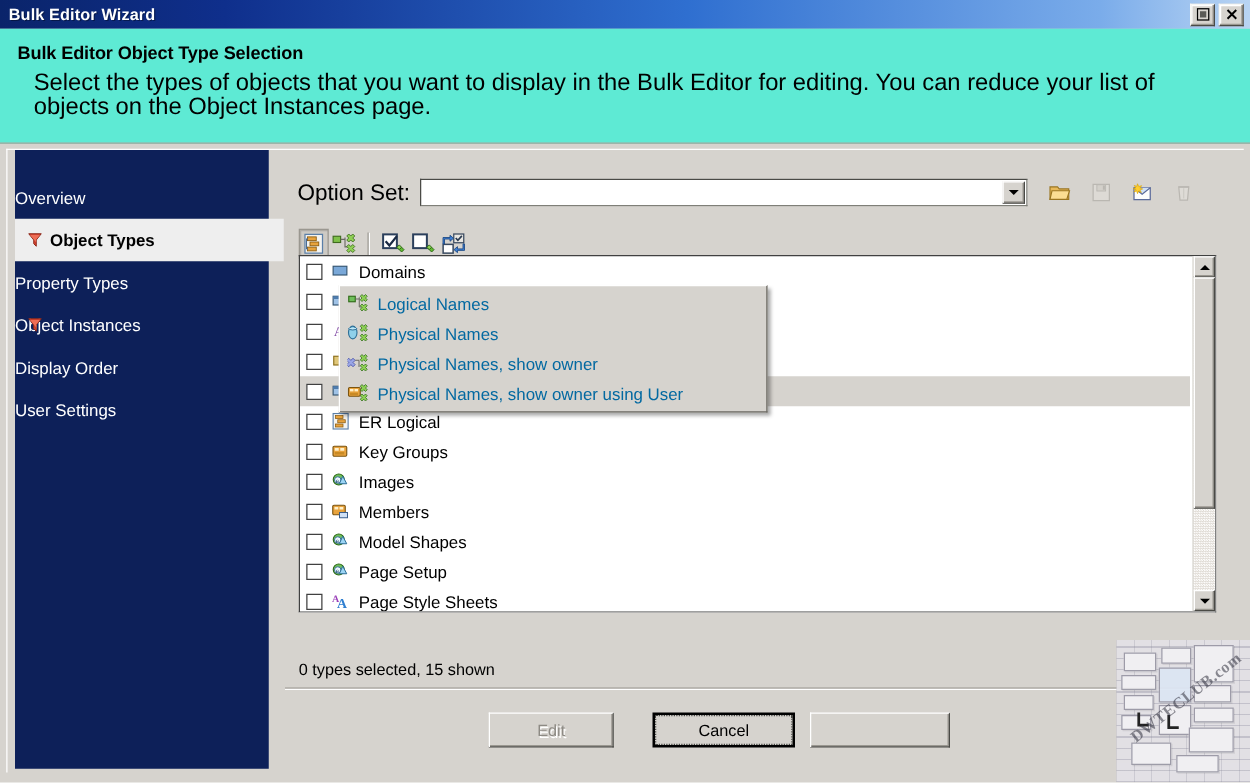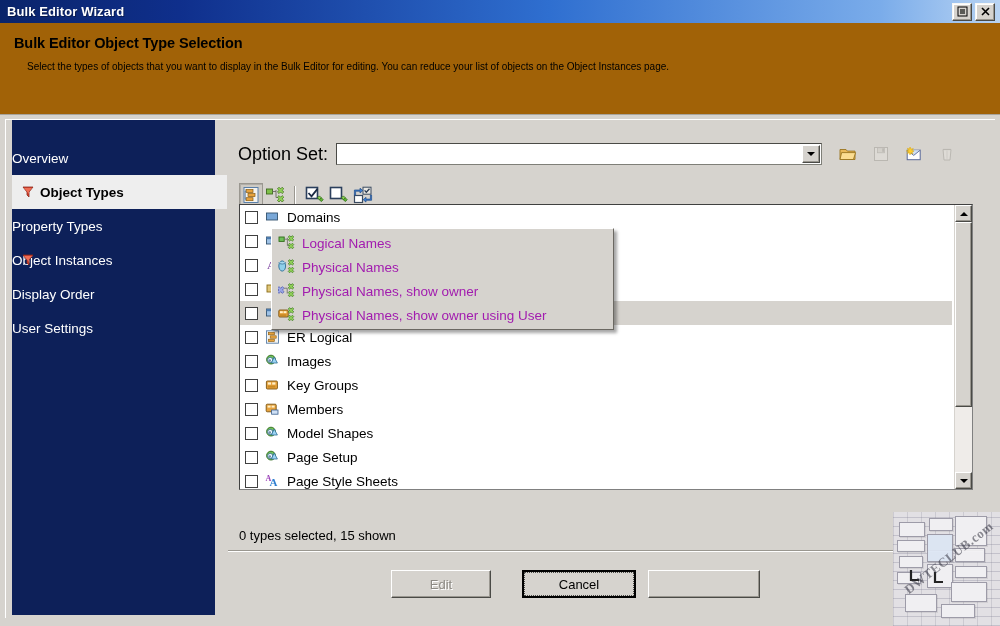--- a/index.html
+++ b/index.html
@@ -60,34 +60,34 @@
     cursor: default;
     box-sizing: border-box;
   }
   .tb-btn svg { display: block; }
 
   
   .header {
     position: absolute;
     left: 0; top: 23px;
     width: 1000px; height: 92px;
-    background: #a16207;
+    background: #5eead4;
     box-sizing: border-box;
     border-bottom: 1px solid #a8a49c;
     padding: 12px 18px 0 14px;
   }
   .header-title {
     font-size: 14.5px;
     font-weight: bold;
     color: #000;
     margin: 0 0 6px 0;
     letter-spacing: -0.1px;
   }
   .header-desc {
-    font-size: 10px;
+    font-size: 19px;
     color: #000;
     line-height: 19px;
     margin-left: 13px;
     max-width: 955px;
   }
 
   
   .body-area {
     position: absolute;
     left: 0; top: 116px;
@@ -354,21 +354,21 @@
     padding: 2px 0 2px 0;
     box-sizing: border-box;
     z-index: 40;
   }
   .dd-item {
     height: 24px;
     display: flex;
     align-items: center;
     padding-left: 6px;
     font-size: 13.5px;
-    color: #a21caf;
+    color: #0369a1;
     cursor: default;
     white-space: nowrap;
   }
   .dd-ico {
     width: 18px; height: 16px;
     margin-right: 6px;
     display: flex; align-items: center; justify-content: center;
     flex: none;
   }
 
@@ -679,40 +679,40 @@
               <rect x="3.4" y="9.2" width="6" height="2.4" fill="#e8a33d" stroke="#8a5c10" stroke-width="0.6"></rect>
             </svg>
           </span>
           <span class="row-label">ER Logical</span>
         </div>
 
         <div class="list-row">
           <span class="cb"></span>
           <span class="row-ico">
             <svg width="16" height="14" viewBox="0 0 16 14">
+              <rect x="1.4" y="3" width="11" height="8" rx="1" fill="#e8a33d" stroke="#7b5410" stroke-width="0.9"></rect>
+              <rect x="2.8" y="4.4" width="3.2" height="2.2" fill="#fff0c8"></rect>
+              <rect x="7.2" y="4.4" width="3.2" height="2.2" fill="#fff0c8"></rect>
+              <rect x="2.8" y="7.6" width="7.6" height="2" fill="#c98a24"></rect>
+            </svg>
+          </span>
+          <span class="row-label">Key Groups</span>
+        </div>
+
+        <div class="list-row">
+          <span class="cb"></span>
+          <span class="row-ico">
+            <svg width="16" height="14" viewBox="0 0 16 14">
               <circle cx="6" cy="5.6" r="4.4" fill="#6fbf5a" stroke="#2f6b18" stroke-width="0.9"></circle>
               <circle cx="5.2" cy="6" r="2.6" fill="#eef7ff" stroke="#3a6f96" stroke-width="0.8"></circle>
               <text x="3.6" y="8" font-size="5" fill="#14466e" font-family="sans-serif">e</text>
               <path d="M9.2 3 l3.2 6 h-6 Z" fill="#9cd4f5" stroke="#2d6e96" stroke-width="0.8"></path>
             </svg>
           </span>
           <span class="row-label">Images</span>
-        </div>
-
-        <div class="list-row">
-          <span class="cb"></span>
-          <span class="row-ico">
-            <svg width="16" height="14" viewBox="0 0 16 14">
-              <rect x="1.4" y="3" width="11" height="8" rx="1" fill="#e8a33d" stroke="#7b5410" stroke-width="0.9"></rect>
-              <rect x="2.8" y="4.4" width="3.2" height="2.2" fill="#fff0c8"></rect>
-              <rect x="7.2" y="4.4" width="3.2" height="2.2" fill="#fff0c8"></rect>
-              <rect x="2.8" y="7.6" width="7.6" height="2" fill="#c98a24"></rect>
-            </svg>
-          </span>
-          <span class="row-label">Key Groups</span>
         </div>
 
         <div class="list-row">
           <span class="cb"></span>
           <span class="row-ico">
             <svg width="16" height="14" viewBox="0 0 16 14">
               <rect x="1.2" y="2.2" width="10" height="7.6" rx="1" fill="#e8a33d" stroke="#7b5410" stroke-width="0.9"></rect>
               <rect x="2.6" y="3.6" width="3" height="2" fill="#fff0c8"></rect>
               <rect x="6.6" y="3.6" width="3" height="2" fill="#fff0c8"></rect>
               <rect x="6.6" y="8" width="6.4" height="4.2" fill="#cfe0f5" stroke="#3a5e8c" stroke-width="0.8"></rect>

